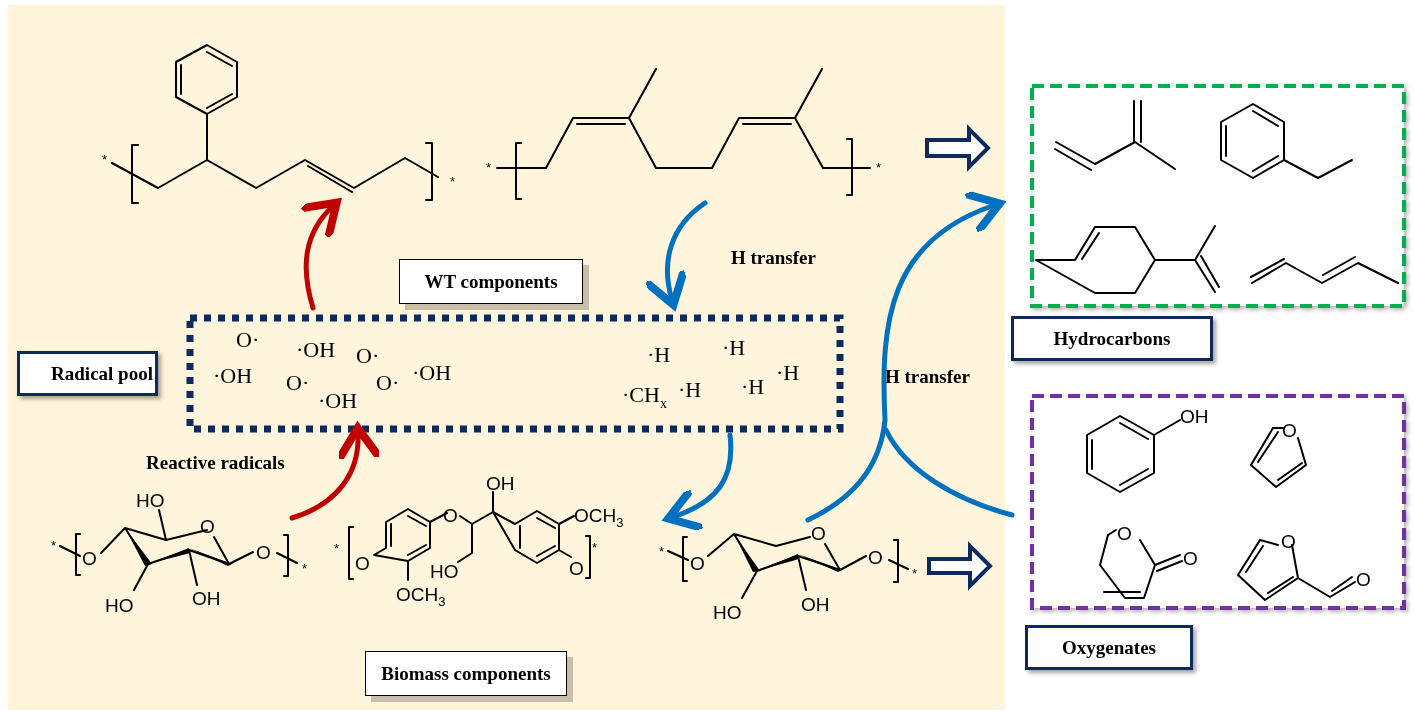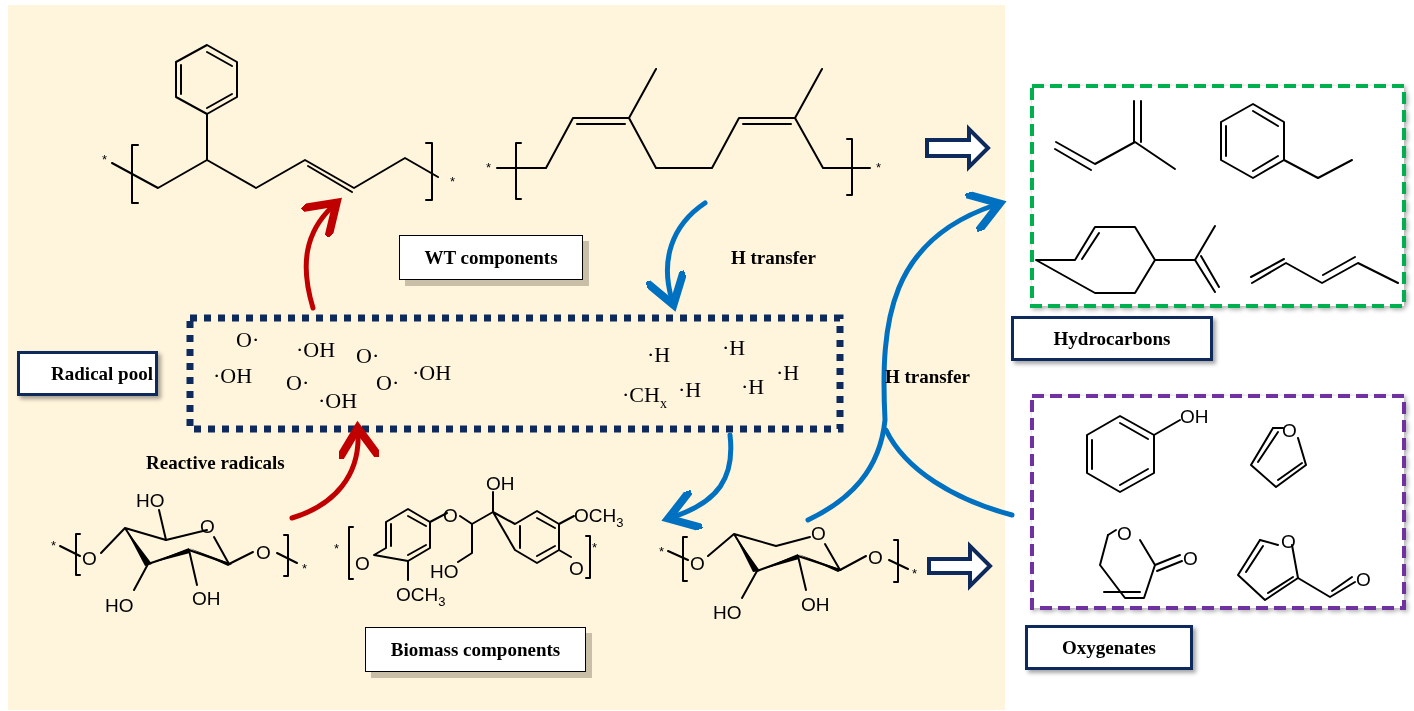--- a/index.html
+++ b/index.html
@@ -7,21 +7,21 @@
   #stage { position:absolute; left:0; top:0; width:1414px; height:711px; }
   .panel { position:absolute; left:8px; top:5px; width:997px; height:705px; background:#fff4dc; }
   svg { position:absolute; left:0; top:0; }
   .bond { stroke:#000; stroke-width:2; fill:none; stroke-linecap:round; stroke-linejoin:round; }
   .atom { font-family:"Liberation Sans", sans-serif; font-size:19px; fill:#000; }
   .atom-sm { font-family:"Liberation Sans", sans-serif; font-size:13px; fill:#000; }
   .rad { font-family:"Liberation Serif", serif; font-size:22px; fill:#000; }
   .rad-sub { font-family:"Liberation Serif", serif; font-size:14px; fill:#000; }
   .lbl { font-family:"Liberation Serif", serif; font-weight:bold; font-size:19px; fill:#000; }
   .label-box { position:absolute; font-family:"Liberation Serif", serif; font-weight:bold; font-size:19px; color:#000; background:#fff; display:flex; align-items:center; justify-content:center; box-sizing:border-box; }
-  .box-plain { border:1.5px solid #000; box-shadow:6px 6px 0 #c9bea8; }
+  .box-plain { border:1.5px solid #000; box-shadow:6px 6px 0 #c9bea8;margin-top:24px; }
   .box-navy { border:3px solid #0e2a5c; box-shadow:3px 3px 4px rgba(0,0,0,0.35); }
 </style>
 </head>
 <body>
 
 <div id="stage">
   <div class="panel"></div>
 
   <svg width="1414" height="711" viewBox="0 0 1414 711">
     <defs>
@@ -206,17 +206,17 @@
       <text class="atom" x="1281" y="548">O</text>
       <text class="atom" x="1356" y="586">O</text>
     </g>
 
     <text class="lbl" x="731" y="264">H transfer</text>
     <text class="lbl" x="885" y="383">H transfer</text>
     <text class="lbl" x="146" y="469">Reactive radicals</text>
   </svg>
 
   <div class="label-box box-plain" style="left:399px;top:235px;width:184px;height:45px;">WT components</div>
-  <div class="label-box box-plain" style="left:365px;top:627px;width:221px;height:45px;">Biomass components</div>
+  <div class="label-box box-plain" style="left:365px;top:627px;width:202px;height:45px;">Biomass components</div>
   <div class="label-box box-navy" style="left:17px;top:351px;width:141px;height:45px;padding-left:29px;">Radical pool</div>
   <div class="label-box box-navy" style="left:1011px;top:316px;width:202px;height:45px;">Hydrocarbons</div>
   <div class="label-box box-navy" style="left:1025px;top:625px;width:168px;height:45px;">Oxygenates</div>
 </div>
 
 </body></html>

